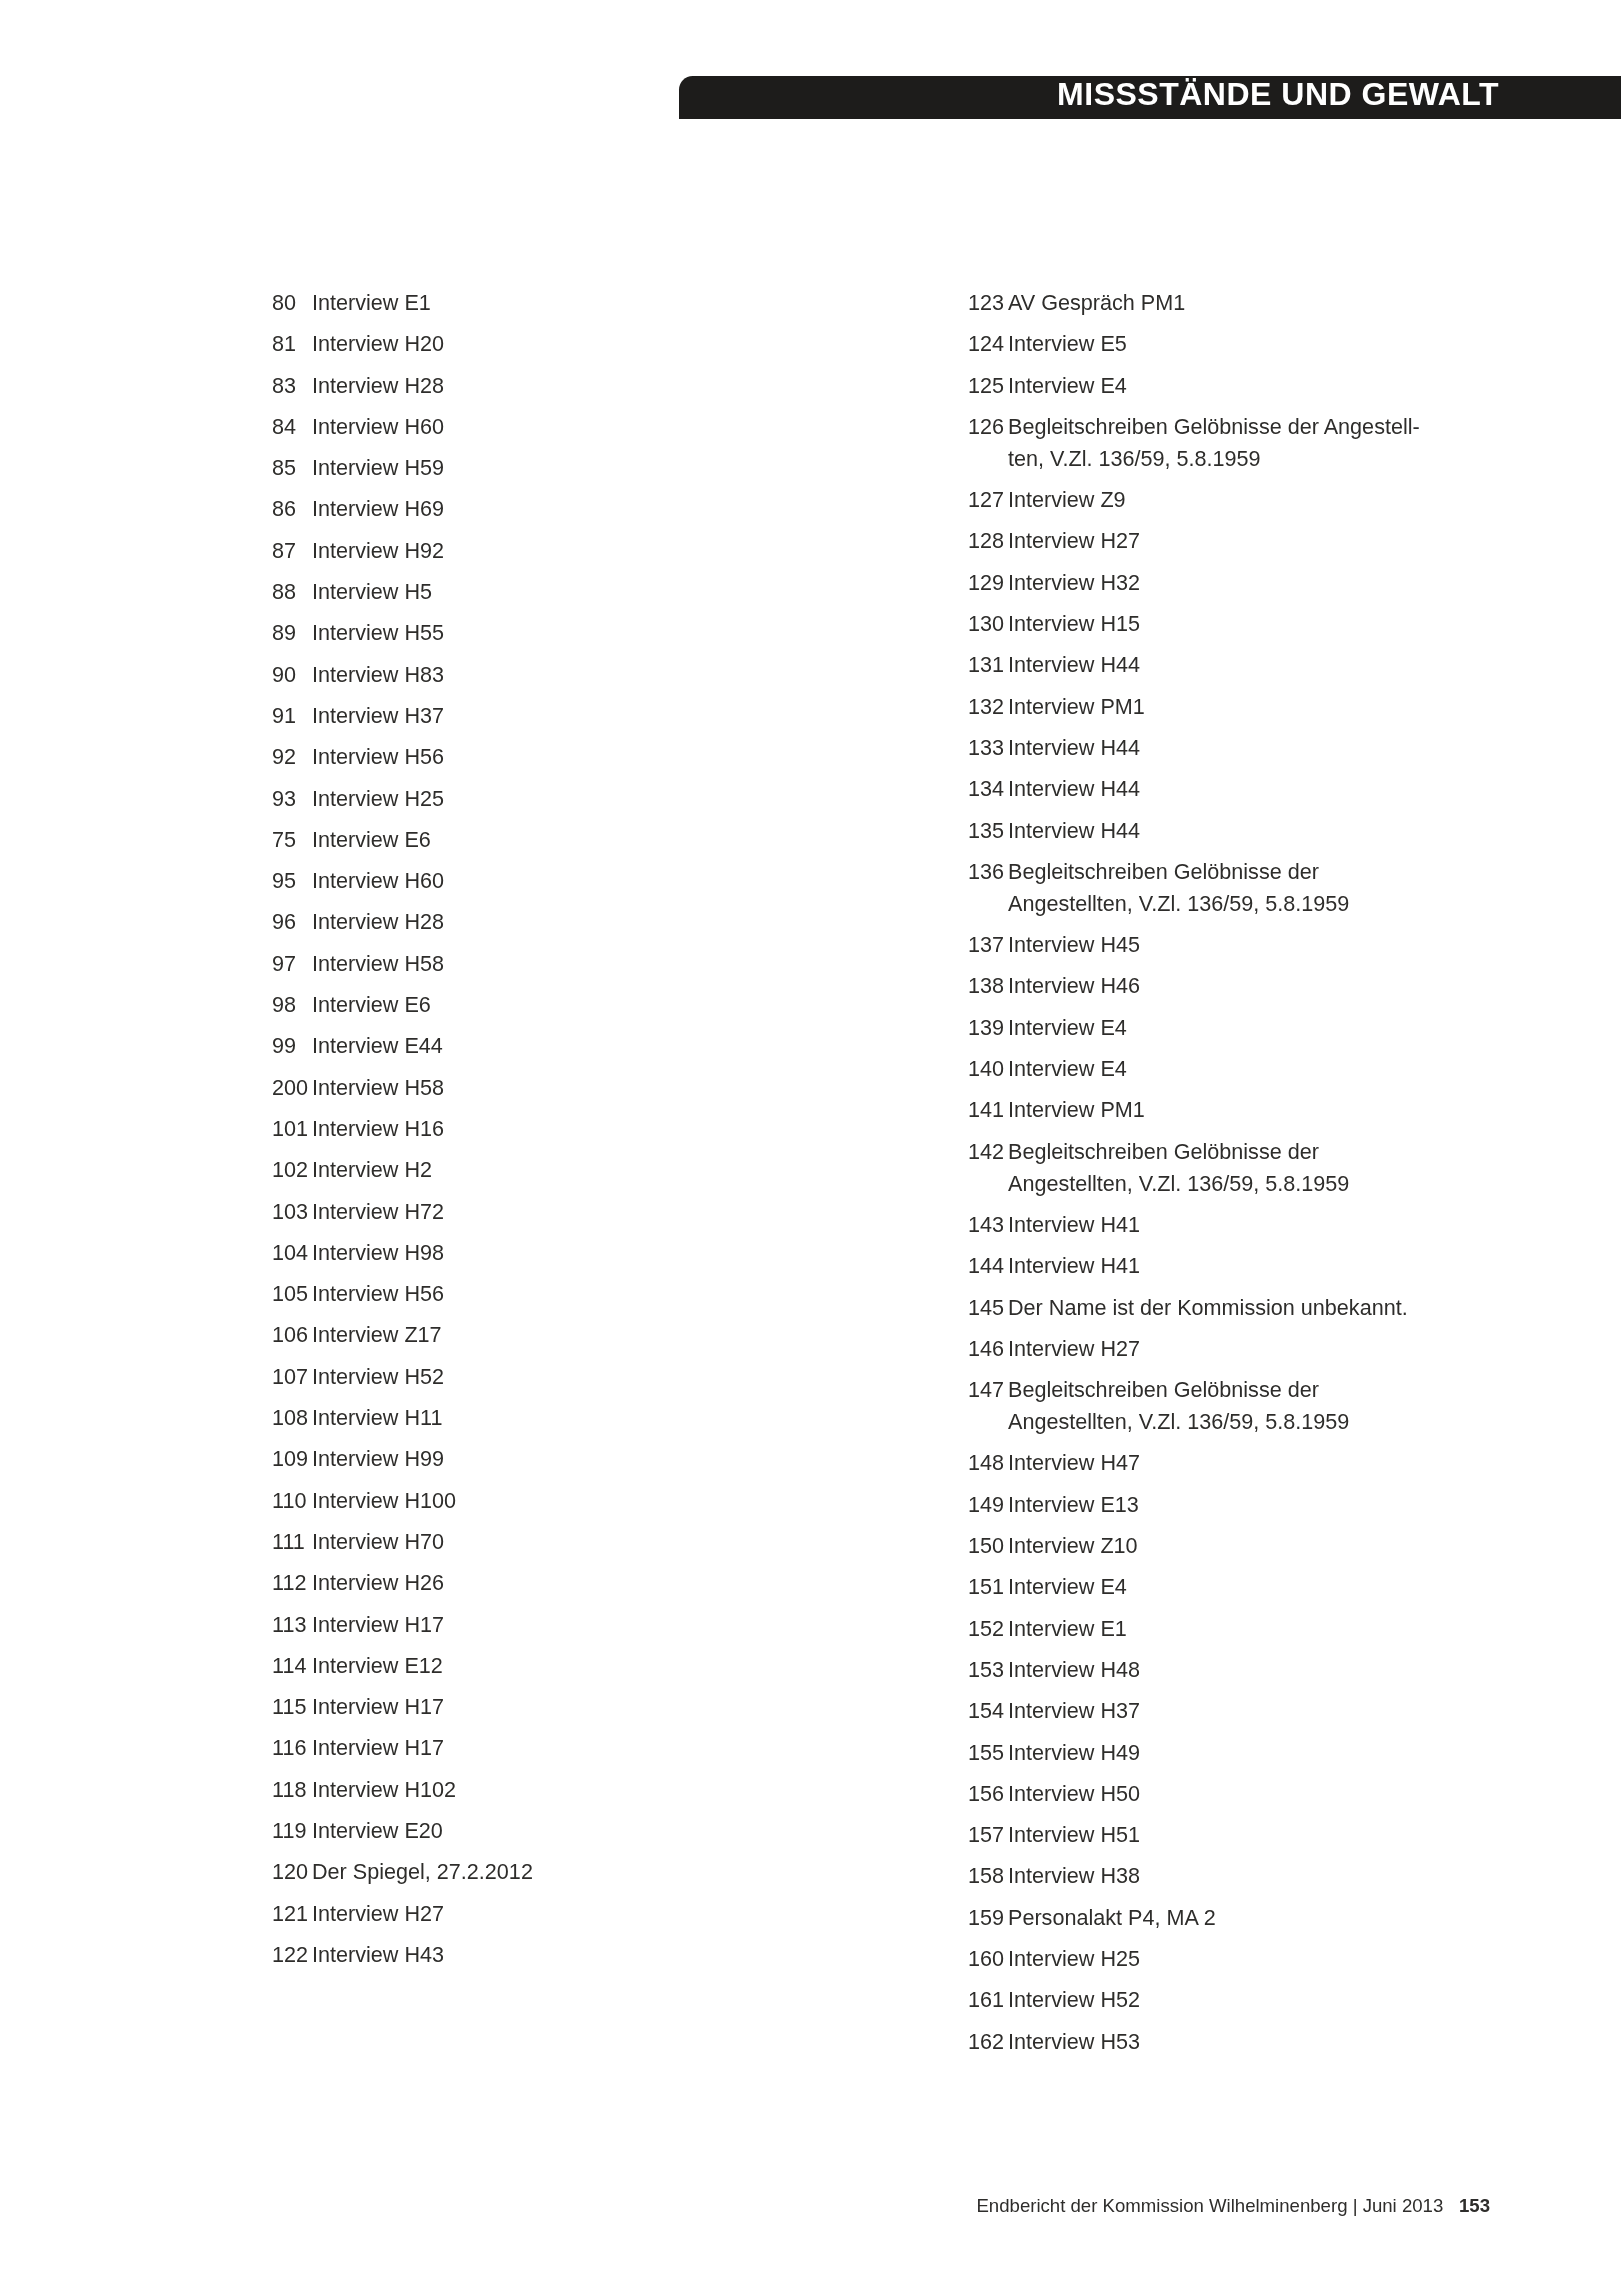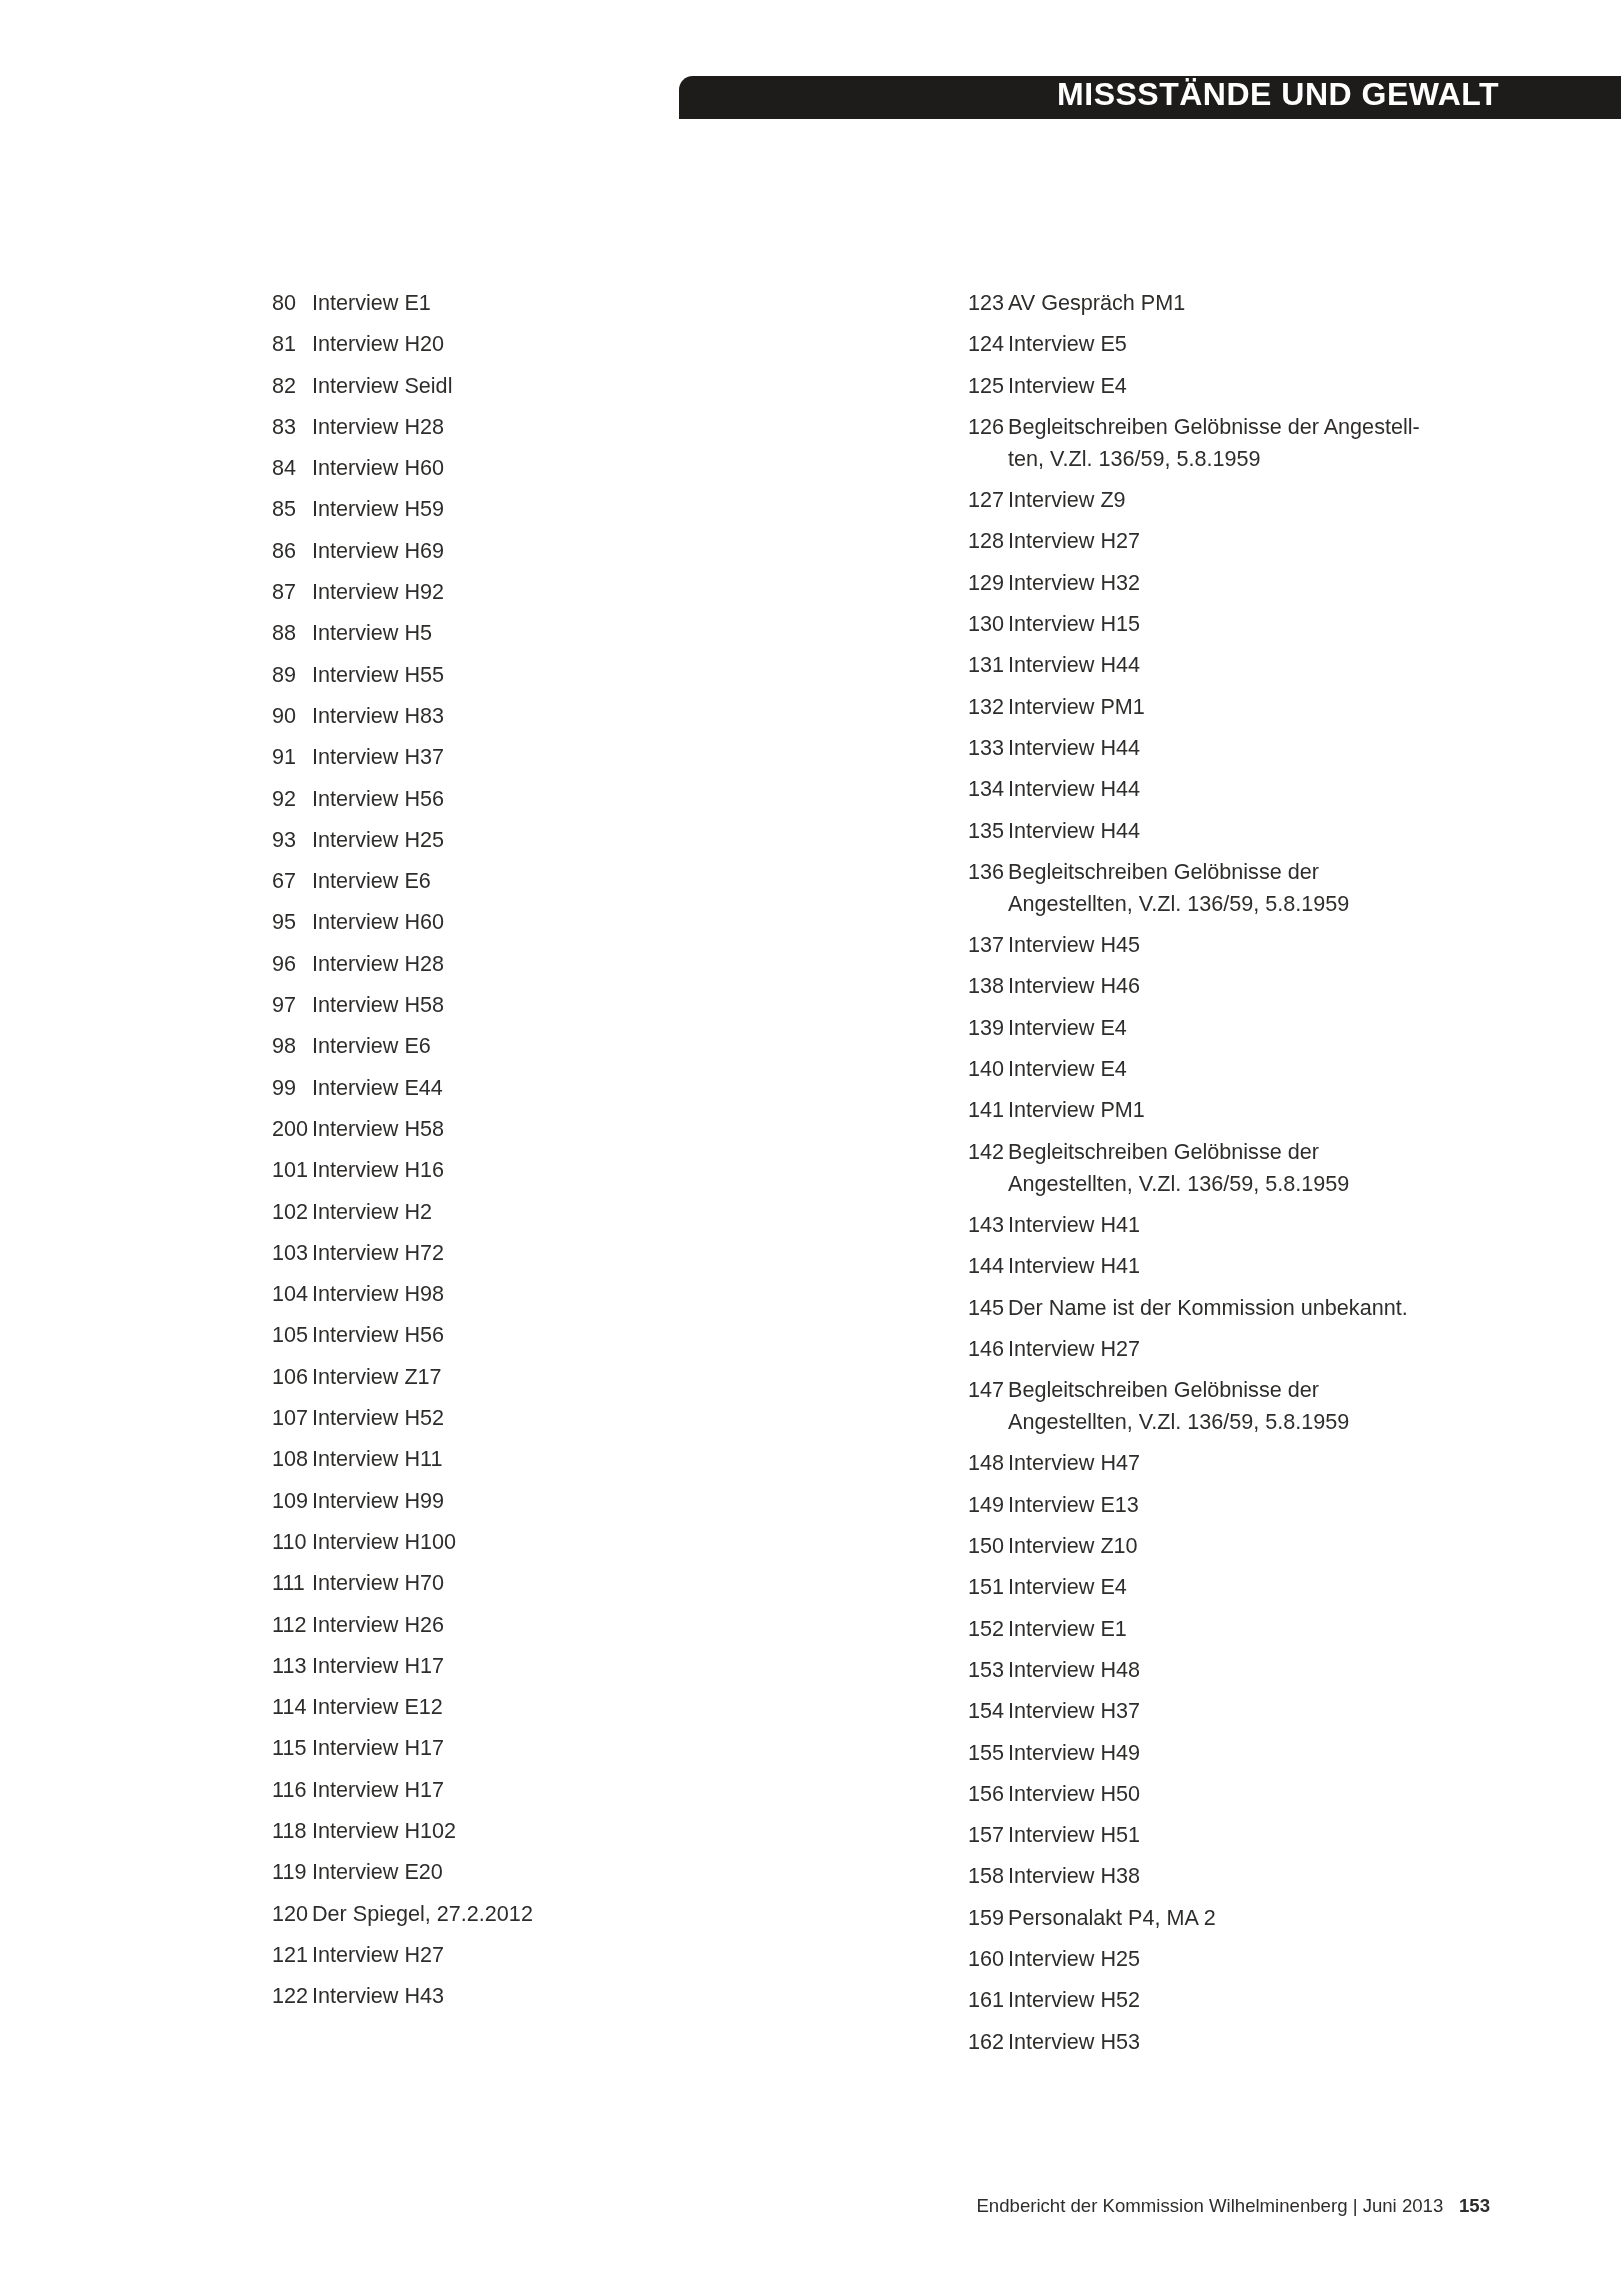--- a/index.html
+++ b/index.html
@@ -85,26 +85,20 @@
         <div class="line">Interview E1</div>
       </span>
     </div>
     <div class="entry">
       <span class="num">81</span>
       <span class="txt">
         <div class="line">Interview H20</div>
       </span>
     </div>
     <div class="entry">
-      <span class="num">82</span>
-      <span class="txt">
-        <div class="line">Interview Seidl</div>
-      </span>
-    </div>
-    <div class="entry">
       <span class="num">83</span>
       <span class="txt">
         <div class="line">Interview H28</div>
       </span>
     </div>
     <div class="entry">
       <span class="num">84</span>
       <span class="txt">
         <div class="line">Interview H60</div>
       </span>
@@ -157,21 +151,21 @@
         <div class="line">Interview H56</div>
       </span>
     </div>
     <div class="entry">
       <span class="num">93</span>
       <span class="txt">
         <div class="line">Interview H25</div>
       </span>
     </div>
     <div class="entry">
-      <span class="num">67</span>
+      <span class="num">75</span>
       <span class="txt">
         <div class="line">Interview E6</div>
       </span>
     </div>
     <div class="entry">
       <span class="num">95</span>
       <span class="txt">
         <div class="line">Interview H60</div>
       </span>
     </div>

